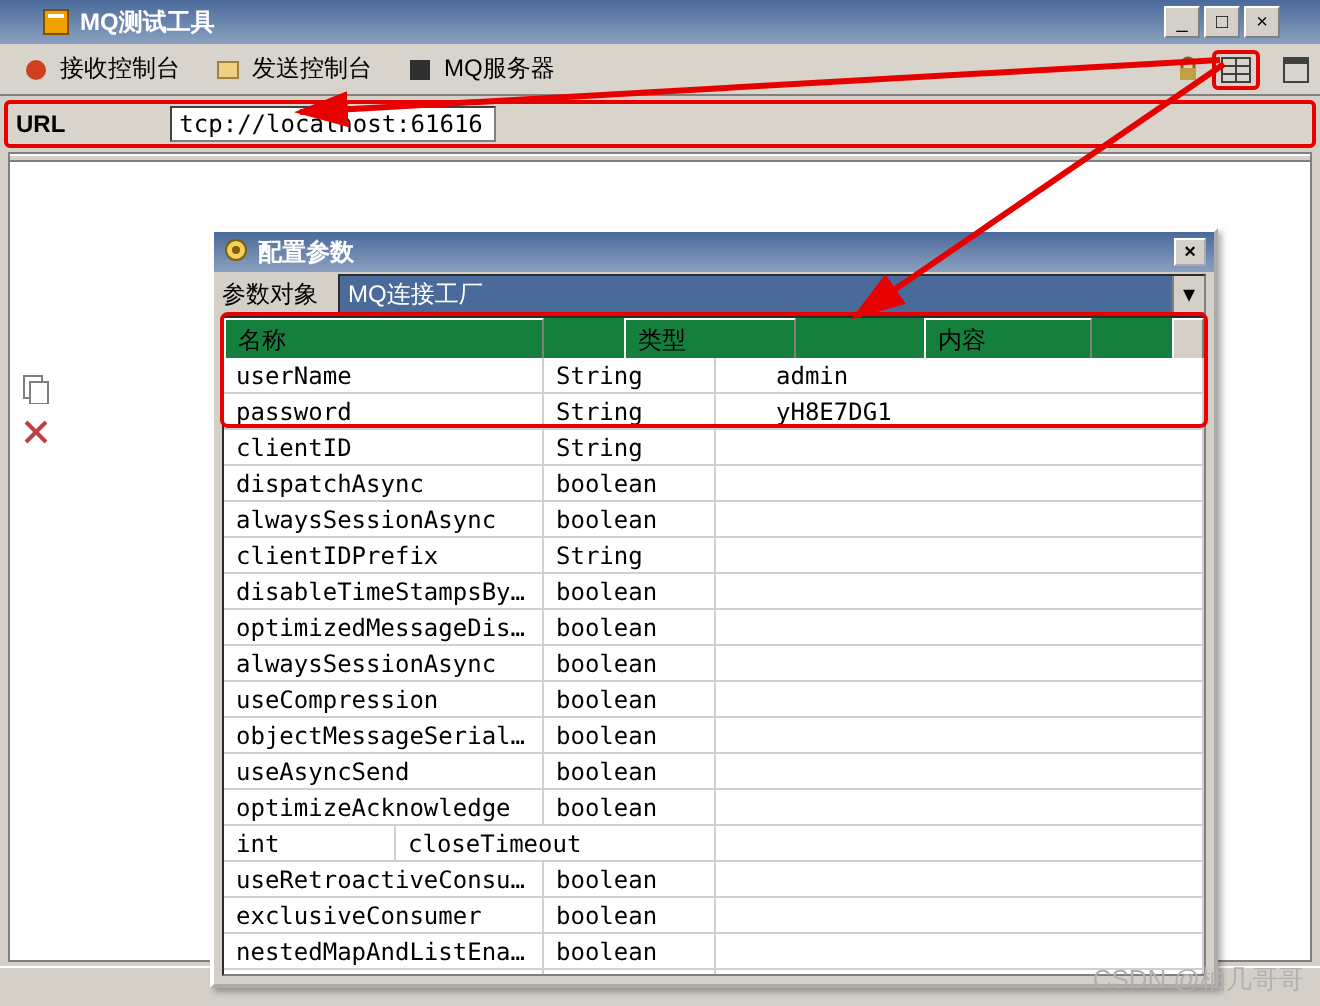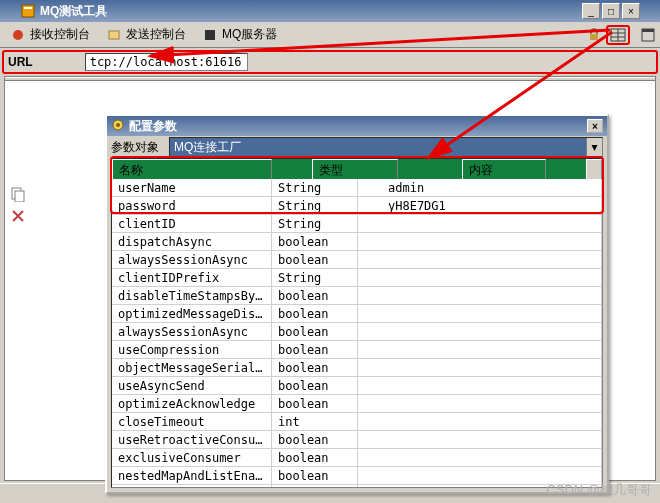--- a/index.html
+++ b/index.html
@@ -236,22 +236,22 @@
           <div class="pc pc-name">useAsyncSend</div>
           <div class="pc pc-type">boolean</div>
           <div class="pc pc-val"></div>
         </div>
         <div class="pt-row">
           <div class="pc pc-name">optimizeAcknowledge</div>
           <div class="pc pc-type">boolean</div>
           <div class="pc pc-val"></div>
         </div>
         <div class="pt-row">
+          <div class="pc pc-type">int</div>
           <div class="pc pc-name">closeTimeout</div>
-          <div class="pc pc-type">int</div>
           <div class="pc pc-val"></div>
         </div>
         <div class="pt-row">
           <div class="pc pc-name">useRetroactiveConsumer</div>
           <div class="pc pc-type">boolean</div>
           <div class="pc pc-val"></div>
         </div>
         <div class="pt-row">
           <div class="pc pc-name">exclusiveConsumer</div>
           <div class="pc pc-type">boolean</div>

